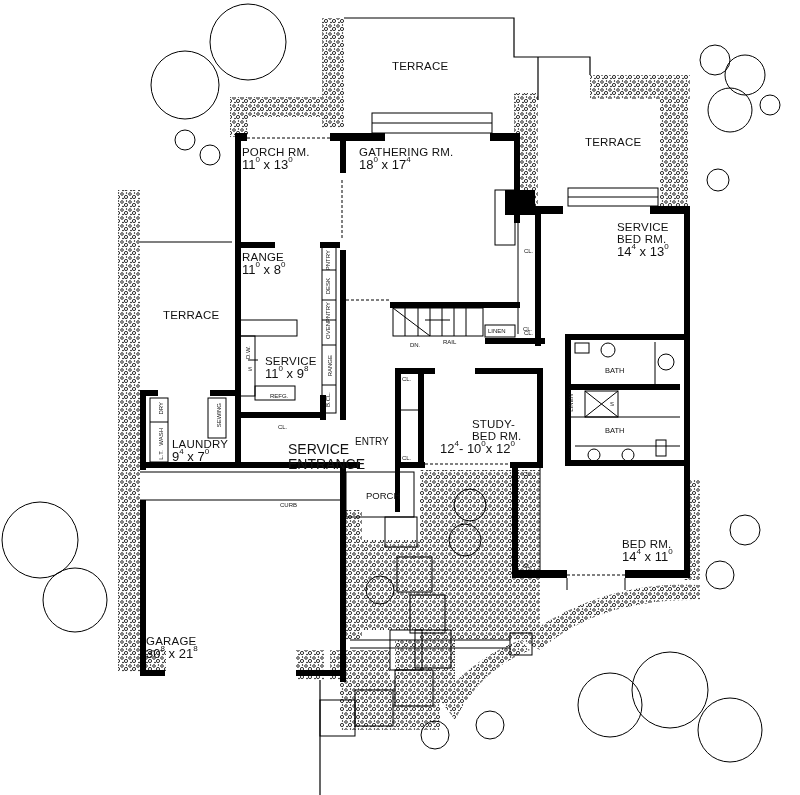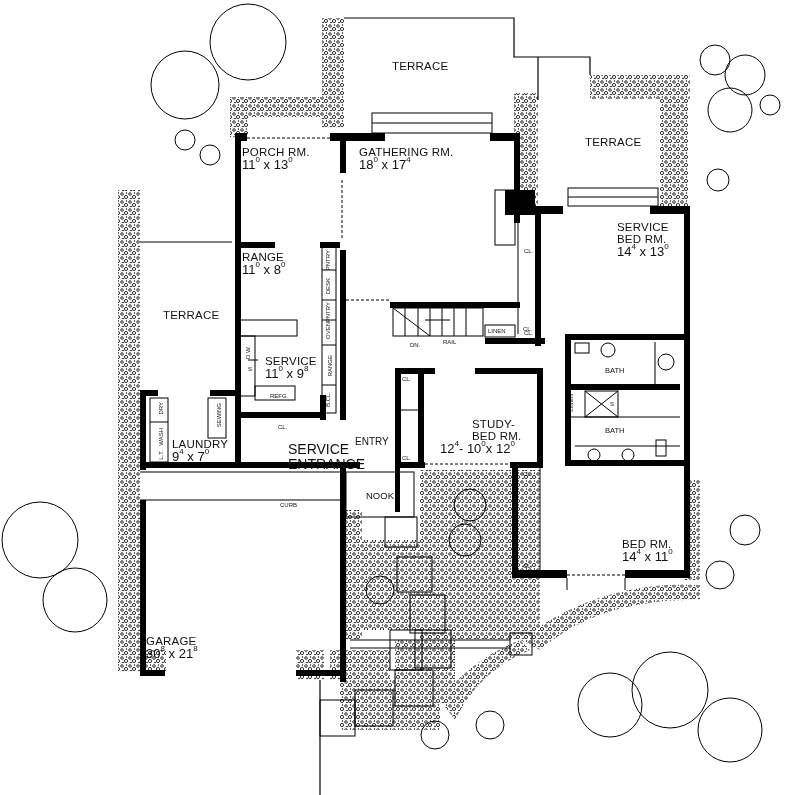--- a/index.html
+++ b/index.html
@@ -241,21 +241,21 @@
   <div class="room">LAUNDRY</div>
   <div class="dim"><span>9</span><sup>4</sup> x <span>7</span><sup>0</sup></div>
 </div>
 
 <div class="lbl" style="left:288px;top:442px;font-size:14px">
   <div>SERVICE</div>
   <div>ENTRANCE</div>
 </div>
 
 <div class="lbl" style="left:355px;top:437px;font-size:10px"><span>ENTRY</span></div>
-<div class="lbl" style="left:366px;top:491px;font-size:9.5px"><span>NOOK</span></div>
+<div class="lbl" style="left:366px;top:491px;font-size:9.5px"><span>PORCH</span></div>
 
 <div class="lbl" style="left:472px;top:418px;text-align:left">
   <div class="room">STUDY-</div>
   <div class="room">BED RM.</div>
   <div class="dim" style="margin-left:-32px"><span>12</span><sup>4</sup>- <span>10</span><sup>0</sup>x <span>12</span><sup>0</sup></div>
 </div>
 
 <div class="lbl" style="left:617px;top:221px">
   <div class="room">SERVICE</div>
   <div class="room">BED RM.</div>

